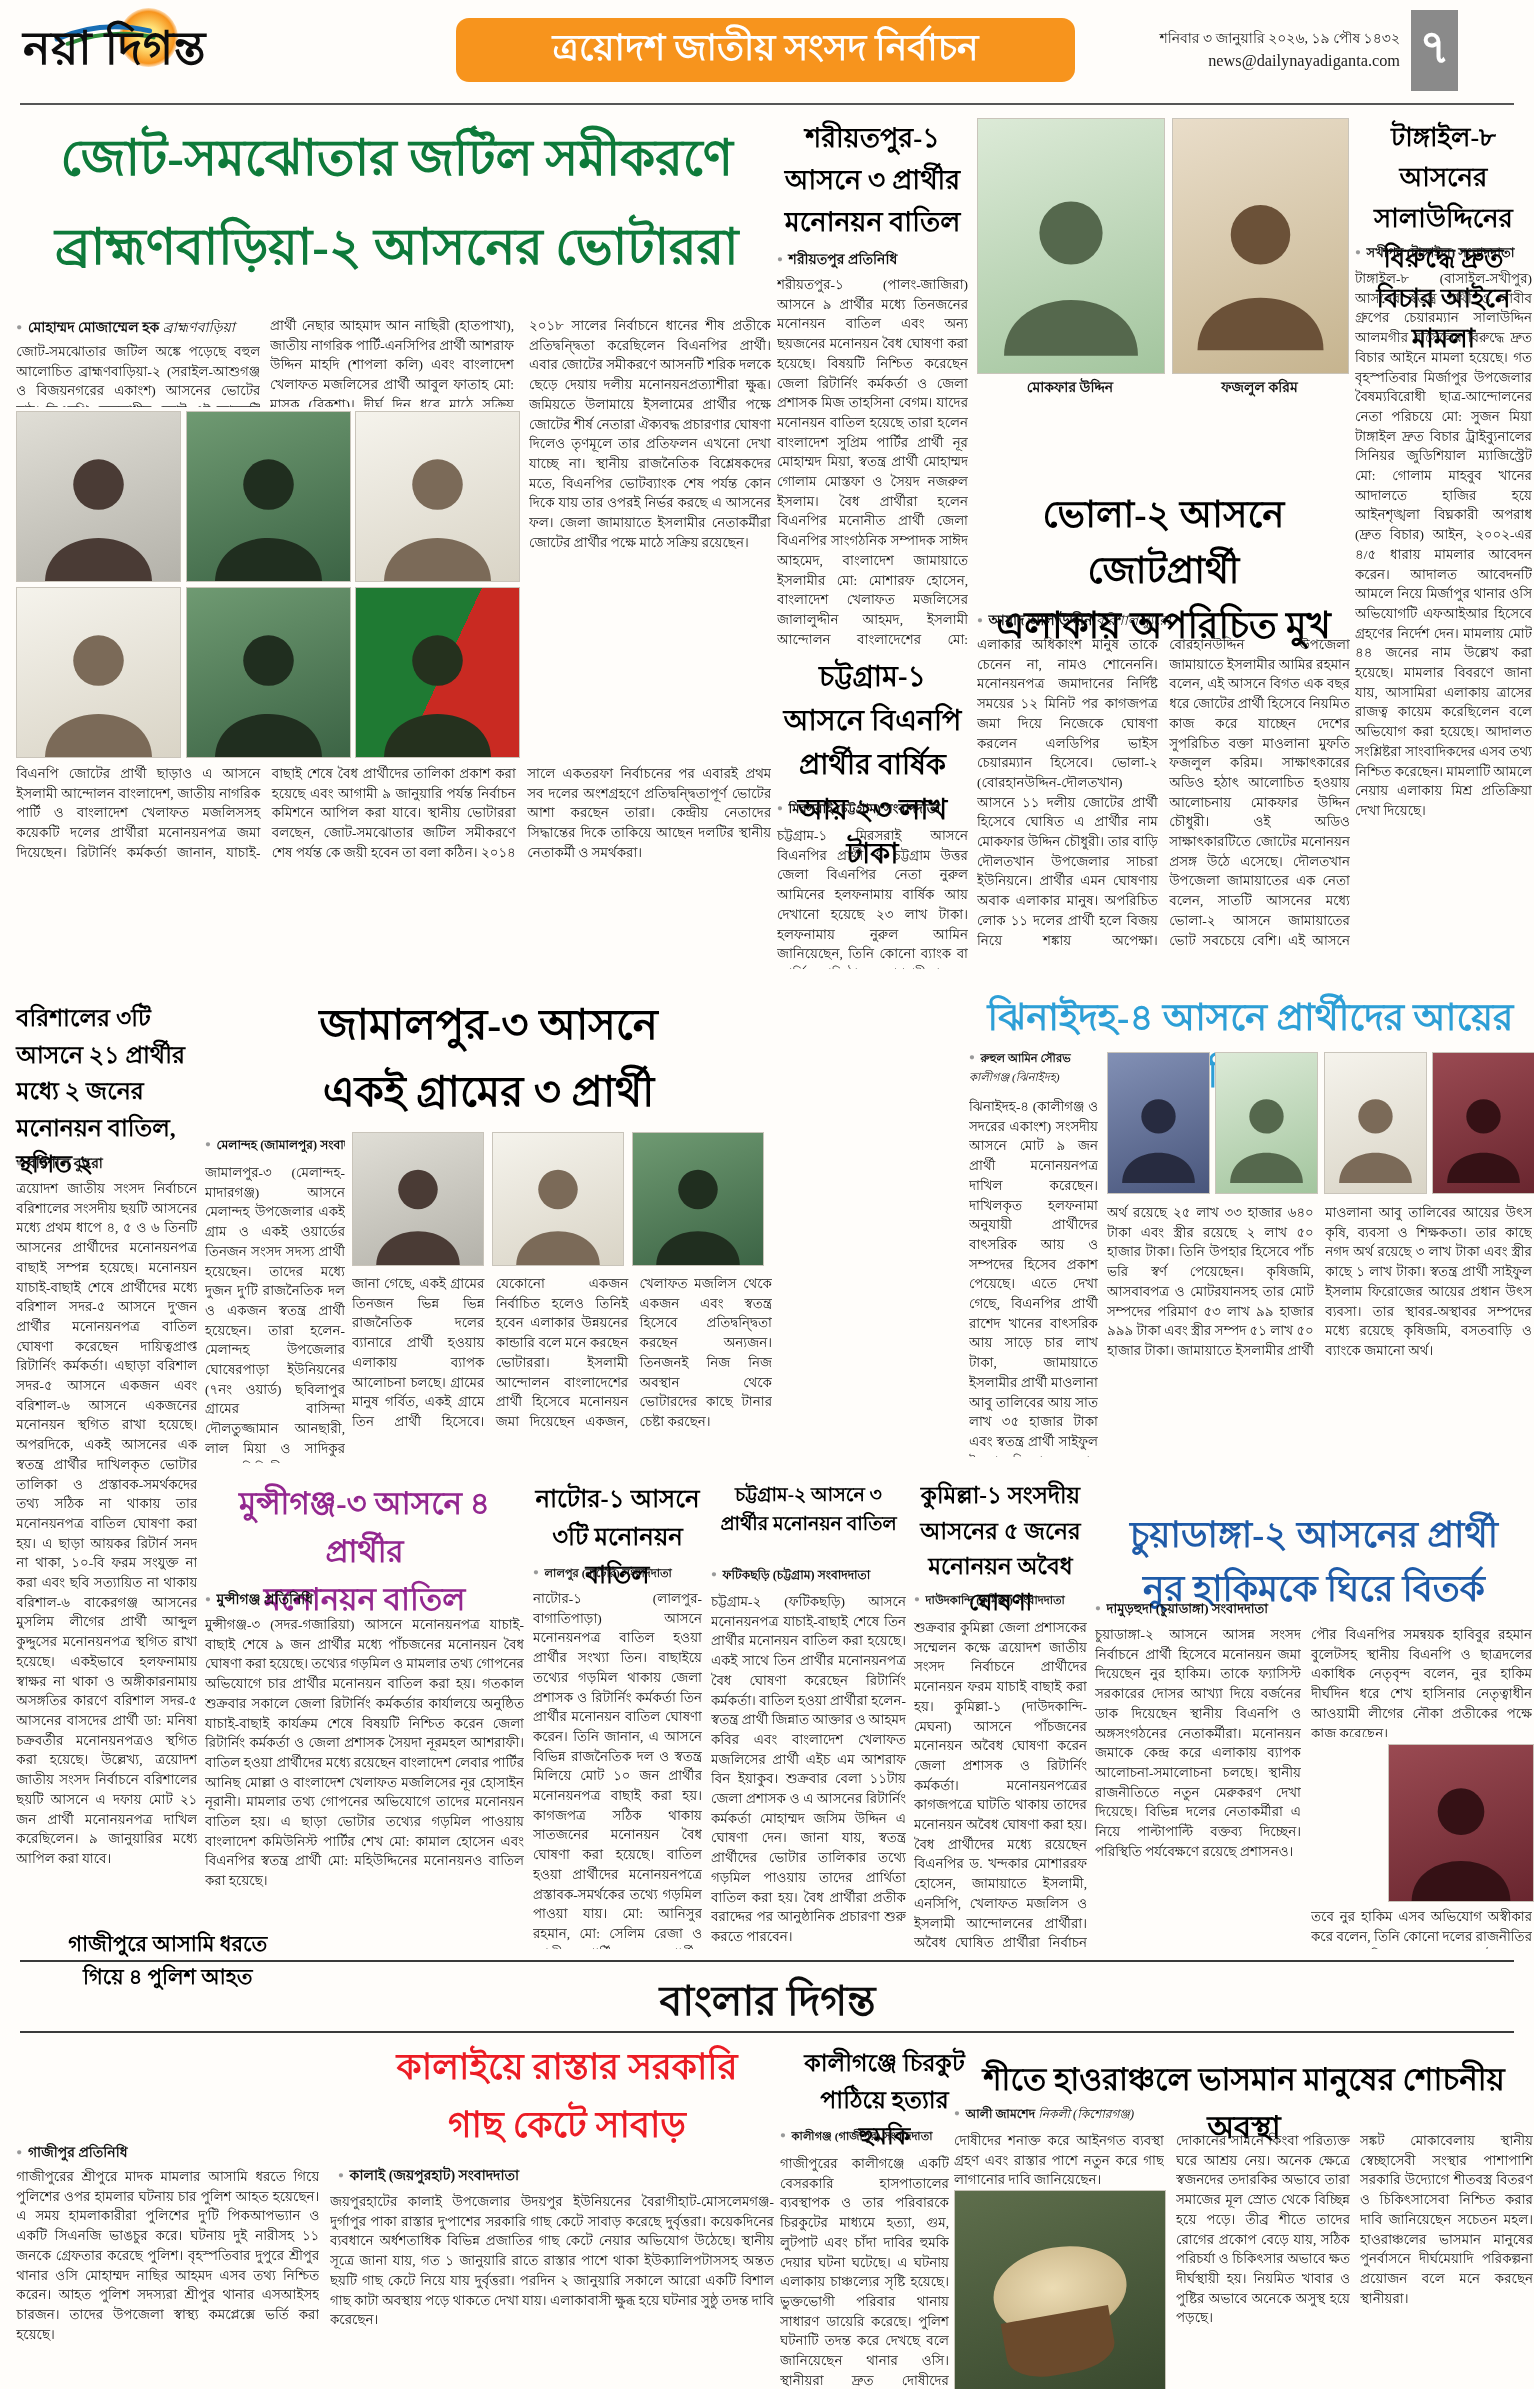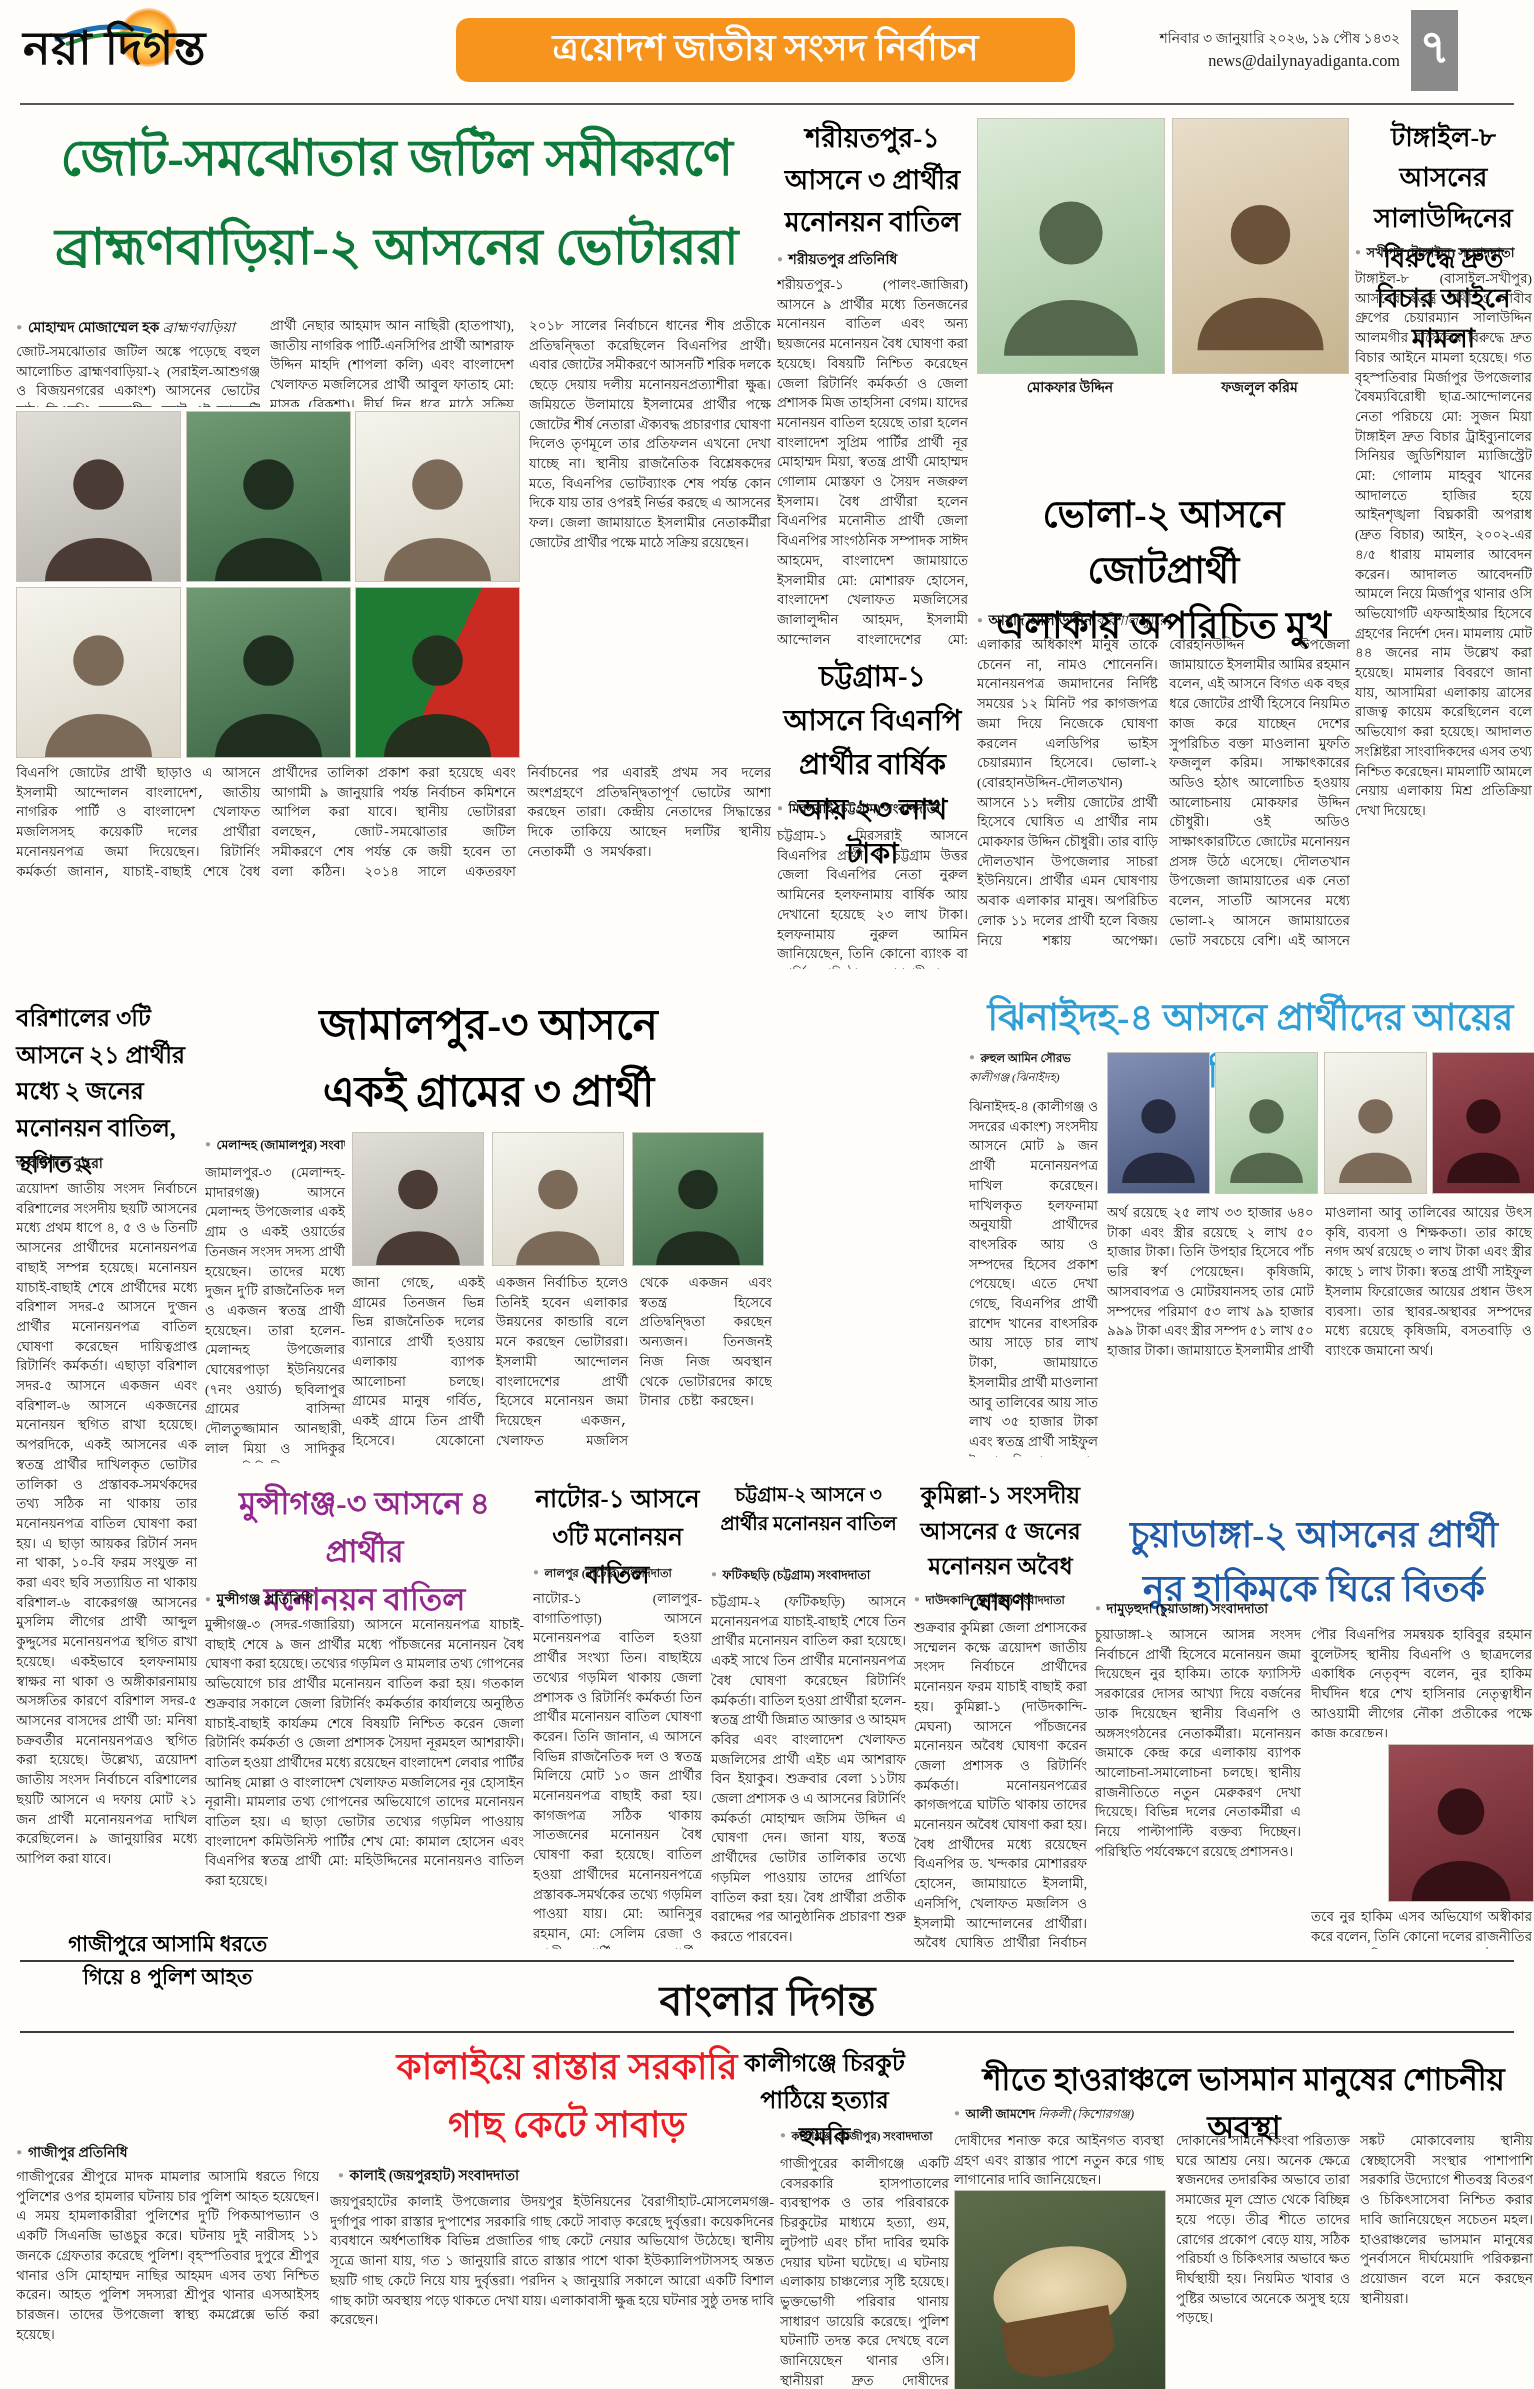--- a/index.html
+++ b/index.html
@@ -23,21 +23,21 @@
   .hl-blue{color:#1f5ba8;margin-top:30px;}
   .hl-purple{color:#93278f;}
   .hl-red{color:#ec1c24;}
   .hl-black{color:#000000;}
   
   .byline{font-size:14px;font-weight:bold;white-space:nowrap;overflow:hidden;}
   .byline .dot::before{content:"●";color:#999;font-size:9.8px;margin-right:5.7px;vertical-align:1.6px;}
   .byline .bp{font-style:italic;font-weight:normal;}
   .body{font-size:13.4px;line-height:1.47;text-align:justify;overflow:hidden;color:#161616;}
   .cols2{column-count:2;column-gap:11.4px;}
-  .cols3{column-count:3;column-gap:11.4px;font-family:Liberation Mono, monospace;}
+  .cols3{column-count:3;column-gap:11.4px;}
   
   .photo{position:absolute;overflow:hidden;border:0.8px solid #c9c4ba;}
   .photo svg{position:absolute;bottom:-1.6px;left:0;width:100%;height:88%;}
   .pv-gray{background:linear-gradient(160deg,#e0ded6,#b4b2aa);color:#4a3b35;}
   .pv-green{background:linear-gradient(160deg,#6f9a72,#3c6445);color:#202e1f;}
   .pv-white{background:linear-gradient(160deg,#f5f3ec,#d9d4c6);color:#7b6a58;}
   .pv-flag{background:linear-gradient(115deg,#1f7a33 52%,#c92a22 52%);color:#25311e;}
   .pv-blue{background:linear-gradient(160deg,#8290b5,#49567c);color:#272b40;}
   .pv-teal{background:linear-gradient(160deg,#dcead7,#a3c59e);color:#55684d;}
   .pv-maroon{background:linear-gradient(160deg,#9a4a52,#69262f);color:#351115;}
@@ -268,21 +268,21 @@
   <div class="byline abs" style="left:16.3px;top:2141px;width:303px;"><span class="dot"></span><span class="bn">গাজীপুর প্রতিনিধি</span></div>
   <div class="body abs" style="left:16.3px;top:2167px;width:303px;height:222px;">গাজীপুরের শ্রীপুরে মাদক মামলার আসামি ধরতে গিয়ে পুলিশের ওপর হামলার ঘটনায় চার পুলিশ আহত হয়েছেন। এ সময় হামলাকারীরা পুলিশের দু'টি পিকআপভ্যান ও একটি সিএনজি ভাঙচুর করে। ঘটনায় দুই নারীসহ ১১ জনকে গ্রেফতার করেছে পুলিশ। বৃহস্পতিবার দুপুরে শ্রীপুর থানার ওসি মোহাম্মদ নাছির আহমদ এসব তথ্য নিশ্চিত করেন। আহত পুলিশ সদস্যরা শ্রীপুর থানার এসআইসহ চারজন। তাদের উপজেলা স্বাস্থ্য কমপ্লেক্সে ভর্তি করা হয়েছে।</div>
 
   <div class="hl hl-red abs" style="left:326px;top:2039px;width:482px;font-size:36px;line-height:1.6;">
     <span>কালাইয়ে রাস্তার সরকারি</span><br>
     <span>গাছ কেটে সাবাড়</span>
   </div>
   <div class="byline abs" style="left:338px;top:2164px;width:366px;"><span class="dot"></span><span class="bn">কালাই (জয়পুরহাট) সংবাদদাতা</span></div>
   <div class="body abs" style="left:330px;top:2192px;width:444px;height:198px;">জয়পুরহাটের কালাই উপজেলার উদয়পুর ইউনিয়নের বৈরাগীহাট-মোসলেমগঞ্জ-দুর্গাপুর পাকা রাস্তার দু'পাশের সরকারি গাছ কেটে সাবাড় করেছে দুর্বৃত্তরা। কয়েকদিনের ব্যবধানে অর্ধশতাধিক বিভিন্ন প্রজাতির গাছ কেটে নেয়ার অভিযোগ উঠেছে। স্থানীয় সূত্রে জানা যায়, গত ১ জানুয়ারি রাতে রাস্তার পাশে থাকা ইউক্যালিপটাসসহ অন্তত ছয়টি গাছ কেটে নিয়ে যায় দুর্বৃত্তরা। পরদিন ২ জানুয়ারি সকালে আরো একটি বিশাল গাছ কাটা অবস্থায় পড়ে থাকতে দেখা যায়। এলাকাবাসী ক্ষুব্ধ হয়ে ঘটনার সুষ্ঠু তদন্ত দাবি করেছেন।</div>
 
-  <div class="hl hl-black abs" style="left:740px;top:2045px;width:169px;font-size:23.6px;">
+  <div class="hl hl-black abs" style="left:800px;top:2045px;width:169px;font-size:23.6px;">
     <span>কালীগঞ্জে চিরকুট</span><br>
     <span>পাঠিয়ে হত্যার হুমকি</span>
   </div>
   <div class="byline abs" style="left:780px;top:2128px;width:169px;font-size:11.4px;"><span class="dot"></span><span class="bn">কালীগঞ্জ (গাজীপুর) সংবাদদাতা</span></div>
   <div class="body abs" style="left:780px;top:2154px;width:169px;height:235px;">গাজীপুরের কালীগঞ্জে একটি বেসরকারি হাসপাতালের ব্যবস্থাপক ও তার পরিবারকে চিরকুটের মাধ্যমে হত্যা, গুম, লুটপাট এবং চাঁদা দাবির হুমকি দেয়ার ঘটনা ঘটেছে। এ ঘটনায় এলাকায় চাঞ্চল্যের সৃষ্টি হয়েছে। ভুক্তভোগী পরিবার থানায় সাধারণ ডায়েরি করেছে। পুলিশ ঘটনাটি তদন্ত করে দেখছে বলে জানিয়েছেন থানার ওসি। স্থানীয়রা দ্রুত দোষীদের গ্রেফতারের দাবি জানিয়েছেন।</div>
 
   <div class="hl hl-black abs" style="left:954px;top:2056px;width:580px;font-size:31px;"><span>শীতে হাওরাঞ্চলে ভাসমান মানুষের শোচনীয় অবস্থা</span></div>
   <div class="byline abs" style="left:954px;top:2105px;width:326px;font-size:12.2px;"><span class="dot"></span><span class="bn">আলী জামশেদ</span> <span class="bp">নিকলী (কিশোরগঞ্জ)</span></div>
   <div class="body abs" style="left:954px;top:2131px;width:210px;height:54px;">দোষীদের শনাক্ত করে আইনগত ব্যবস্থা গ্রহণ এবং রাস্তার পাশে নতুন করে গাছ লাগানোর দাবি জানিয়েছেন।</div>
   <div class="stump-photo abs" style="left:954px;top:2190px;width:210px;height:199px;">

